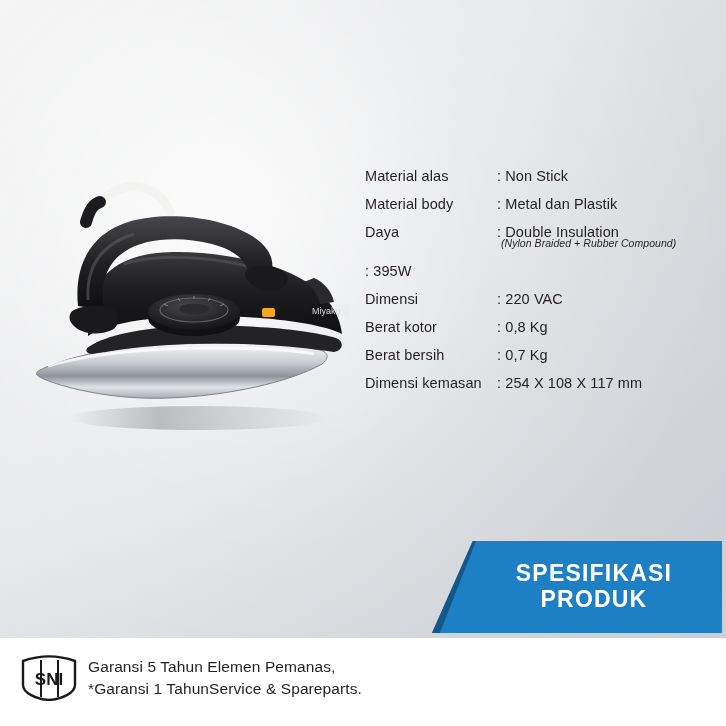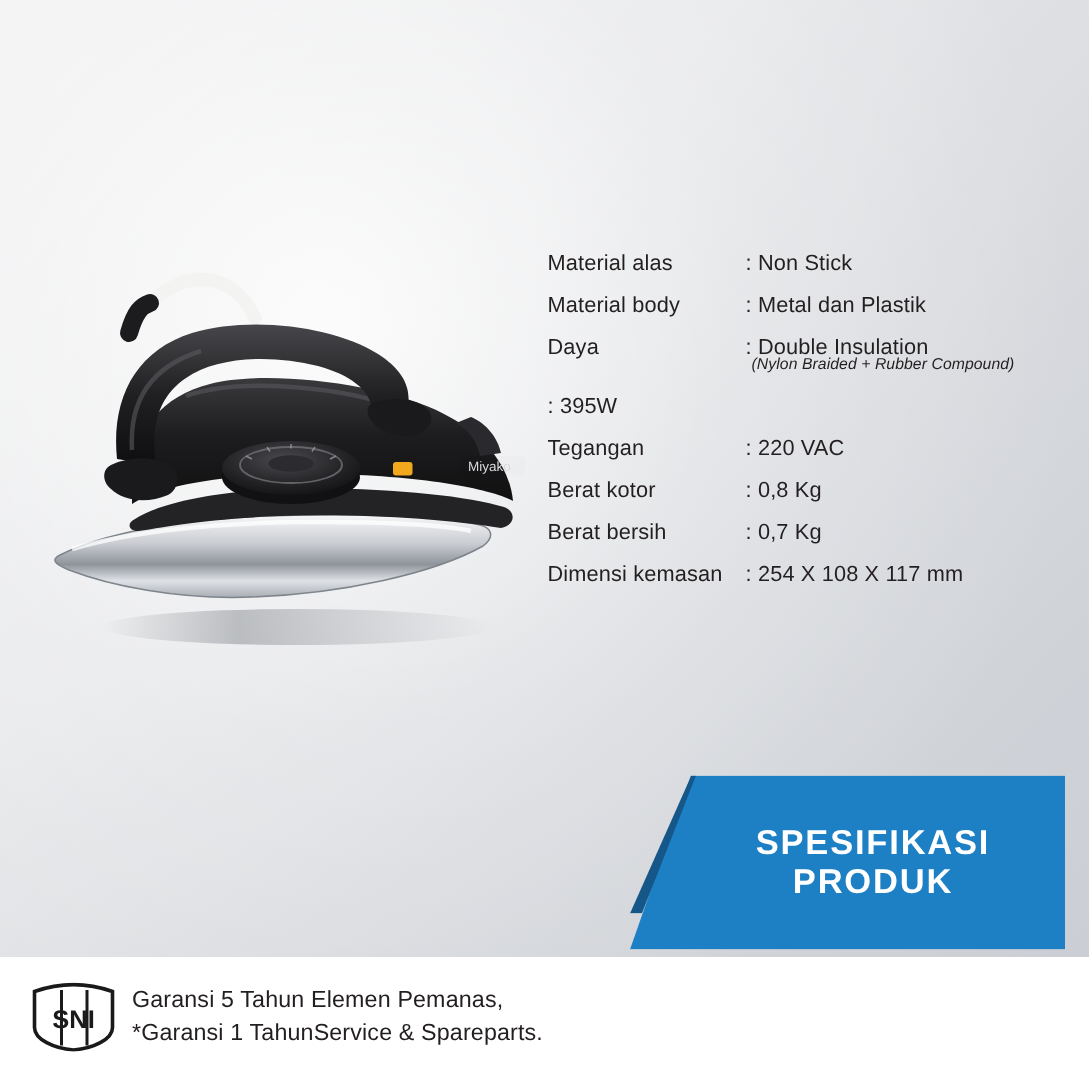--- a/index.html
+++ b/index.html
@@ -74,24 +74,24 @@
     font-style: italic;
     color: #231f20;
     margin: -7px 0 14px 136px;
     letter-spacing: 0.05px;
   }
   .row-tight { margin-bottom: 4px; }
 
   
   .ribbon {
     position: absolute;
-    right: 16px;
+    right: 4px;
     bottom: 93px;
     width: 290px;
-    height: 116px;
+    height: 92px;
   }
   .ribbon-shape {
     position: absolute;
     inset: 0;
     background: #1d7fc4;
     clip-path: polygon(14% 0%, 100% 0%, 100% 100%, 0% 100%);
   }
   .ribbon-dark {
     position: absolute;
     left: 0;
@@ -249,21 +249,21 @@
       <div class="spec-label">Daya</div>
       <div class="spec-value">: Double Insulation</div>
     </div>
     <div class="spec-note">(Nylon Braided + Rubber Compound)</div>
 
     <div class="spec-row">
       <div class="spec-value">: 395W</div>
     </div>
 
     <div class="spec-row">
-      <div class="spec-label">Tegangan</div>
+      <div class="spec-label">Dimensi</div>
       <div class="spec-value">: 220 VAC</div>
     </div>
 
     <div class="spec-row">
       <div class="spec-label">Berat kotor</div>
       <div class="spec-value">: 0,8 Kg</div>
     </div>
 
     <div class="spec-row">
       <div class="spec-label">Berat bersih</div>

